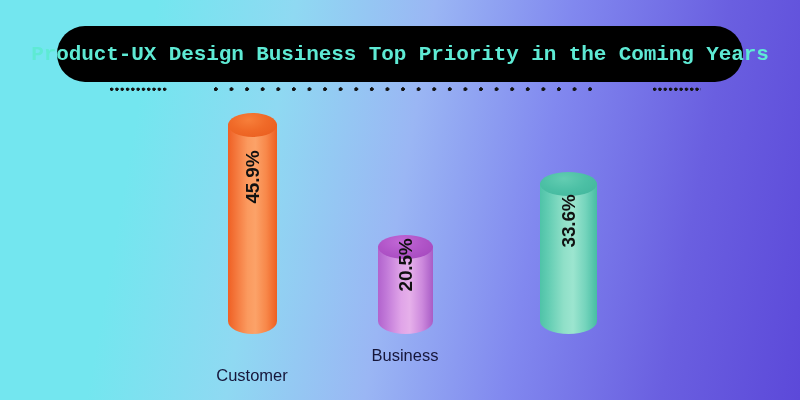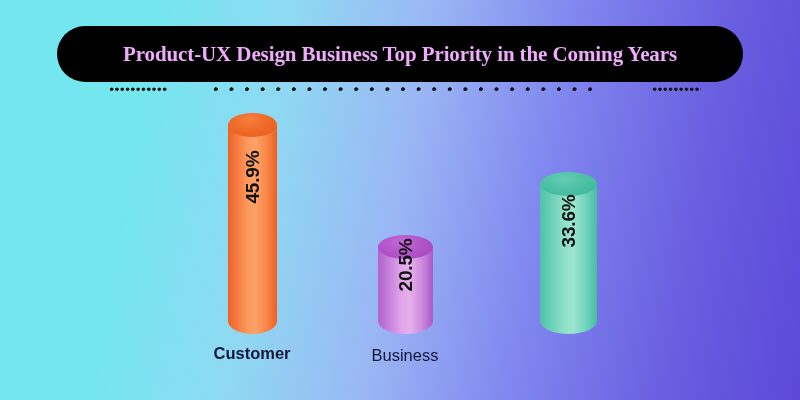--- a/index.html
+++ b/index.html
@@ -39,26 +39,26 @@
     background: #000000;
     border-radius: 28px;
     display: flex;
     align-items: center;
     justify-content: center;
     box-sizing: border-box;
     padding: 0 18px;
     z-index: 5;
   }
   .title-text {
-    color: #f0abfc;
+    color: #5eead4;
     font-size: 21px;
     font-weight: bold;
     letter-spacing: -0.1px;
     white-space: nowrap;
-    font-family: Liberation Serif, serif;
+    font-family: Liberation Mono, monospace;
     text-align: center;
   }
 
   
   .dot-band {
     position: absolute;
     top: 86px;
     height: 8px;
     z-index: 2;
   }
@@ -191,21 +191,21 @@
   </div>
 
   <div class="chart-area">
 
     <div class="bar-group" id="bar-0" style="left: 227.5px; bottom: 0px; width: 49px; height: 400px;">
       <div class="cylinder" id="cyl-0" style="left: 0px; top: 113px; bottom: auto; width: 49px; height: 221px;">
         <div class="cyl-body" style="height: 210px; border-radius: 0px 0px 50% 50% / 0px 0px 13px 13px;"></div>
         <div class="cyl-top" style="top: 0px;"></div>
         <span class="value-label" style="top: 66px; height: 0px; line-height: 0px;">45.9%</span>
       </div>
-      <div class="cat-label" id="cat-0" style="left: -40px; width: 129px; top: 343px; font-weight: bold;">
+      <div class="cat-label" id="cat-0" style="left: -40px; width: 129px; top: 365px;">
         <div>Customer</div>
       </div>
     </div>
 
     <div class="bar-group" id="bar-1" style="left: 377.5px; bottom: 0px; width: 55px; height: 400px;">
       <div class="cylinder" id="cyl-1" style="left: 0px; top: 235px; bottom: auto; width: 55px; height: 99px;">
         <div class="cyl-body" style="height: 88px; border-radius: 0px 0px 50% 50% / 0px 0px 13px 13px;"></div>
         <div class="cyl-top" style="top: 0px;"></div>
         <span class="value-label" style="top: 30px; height: 0px; line-height: 0px;">20.5%</span>
       </div>

